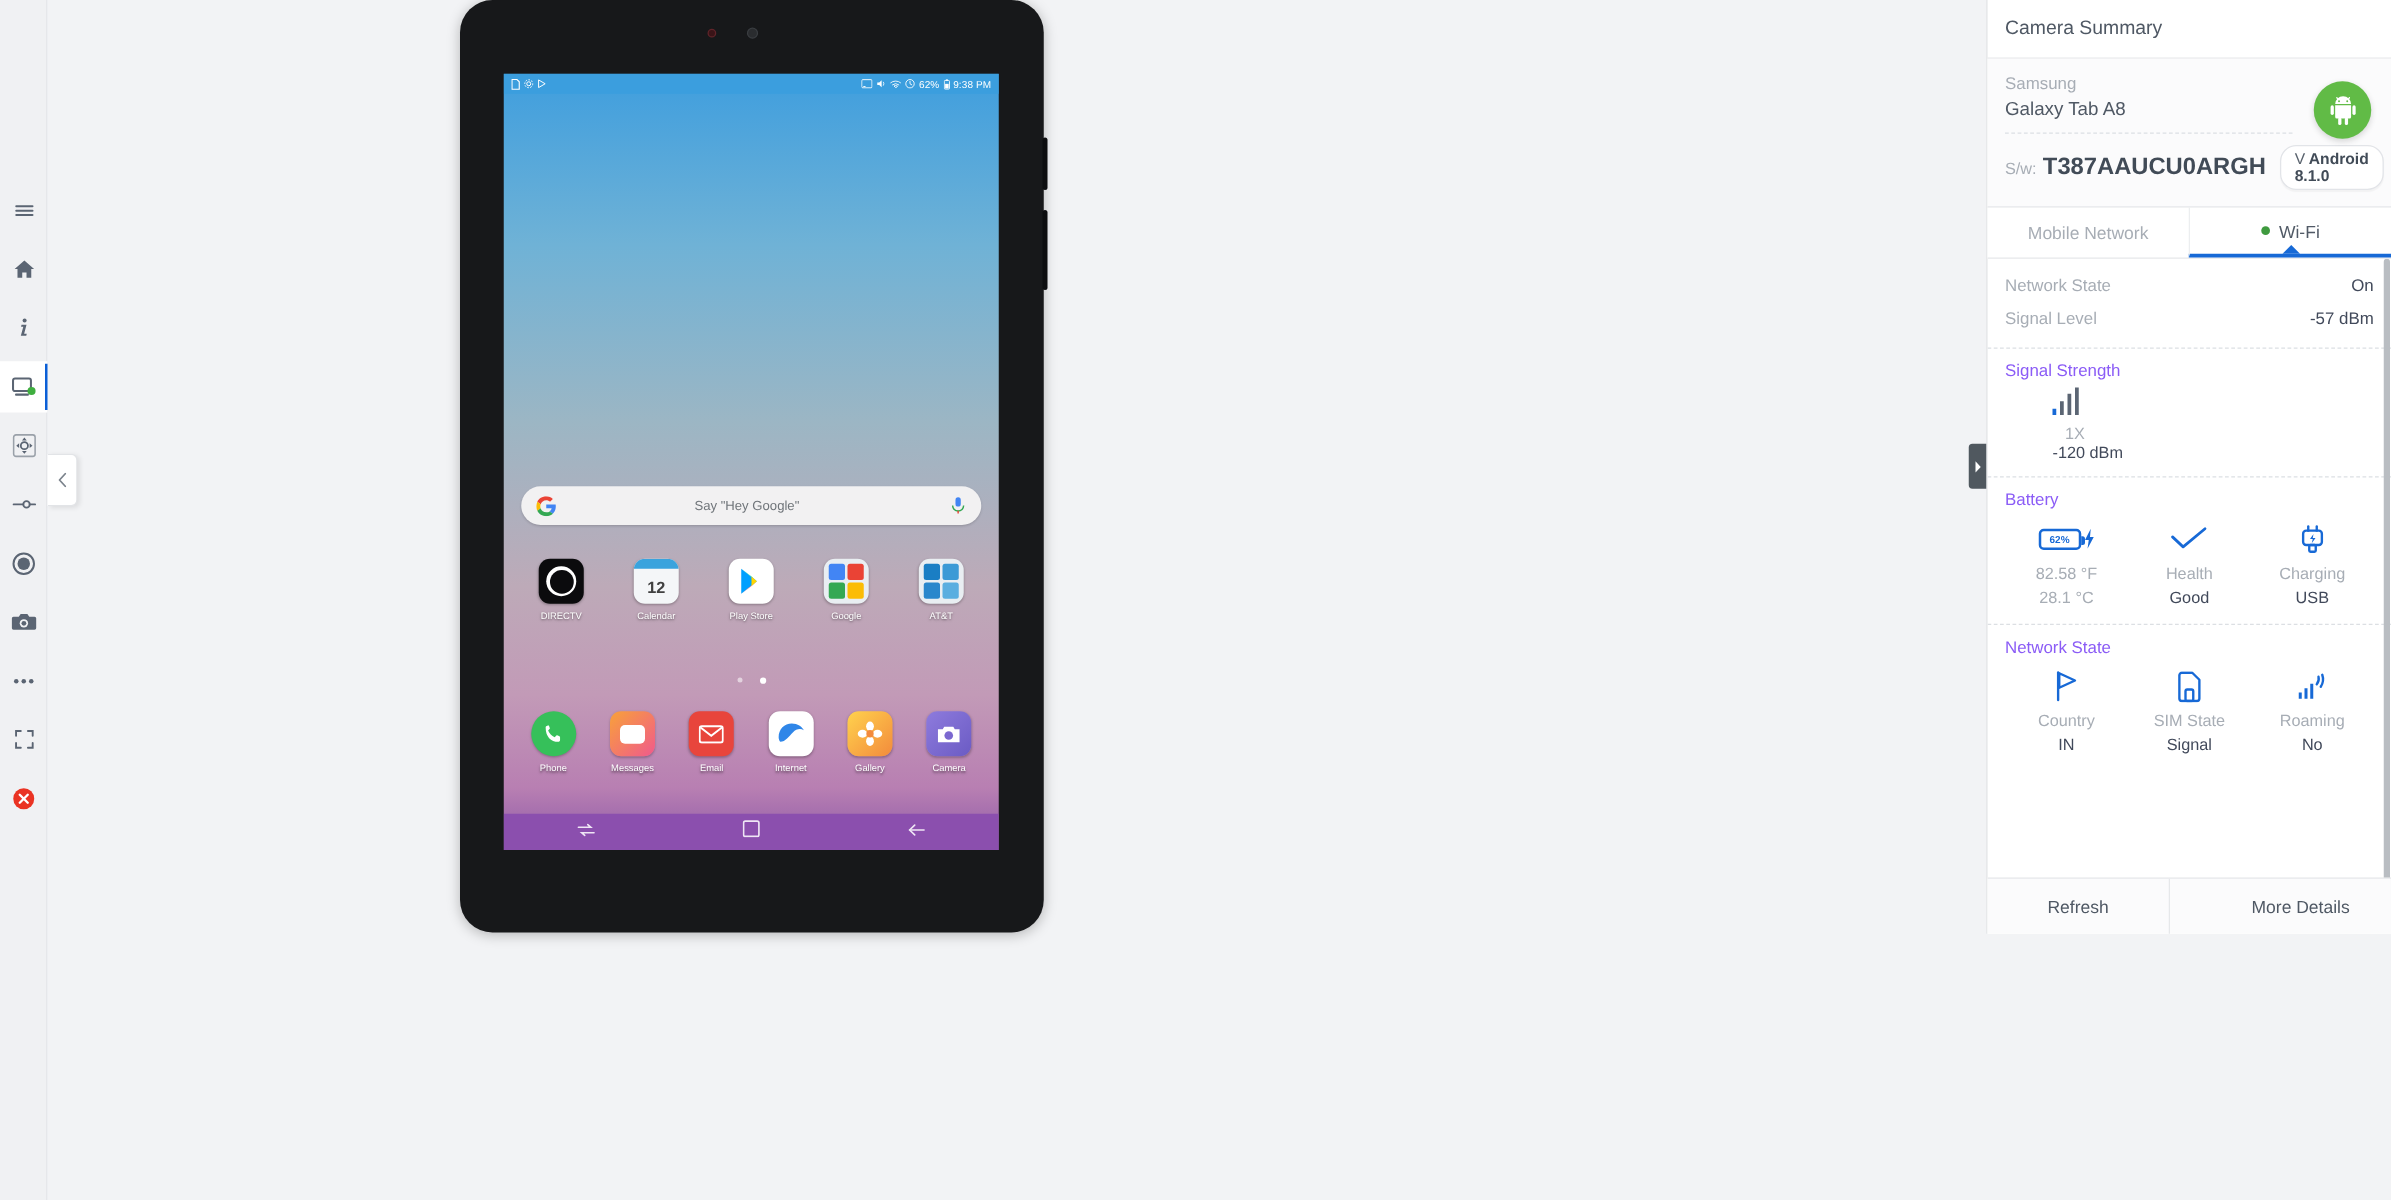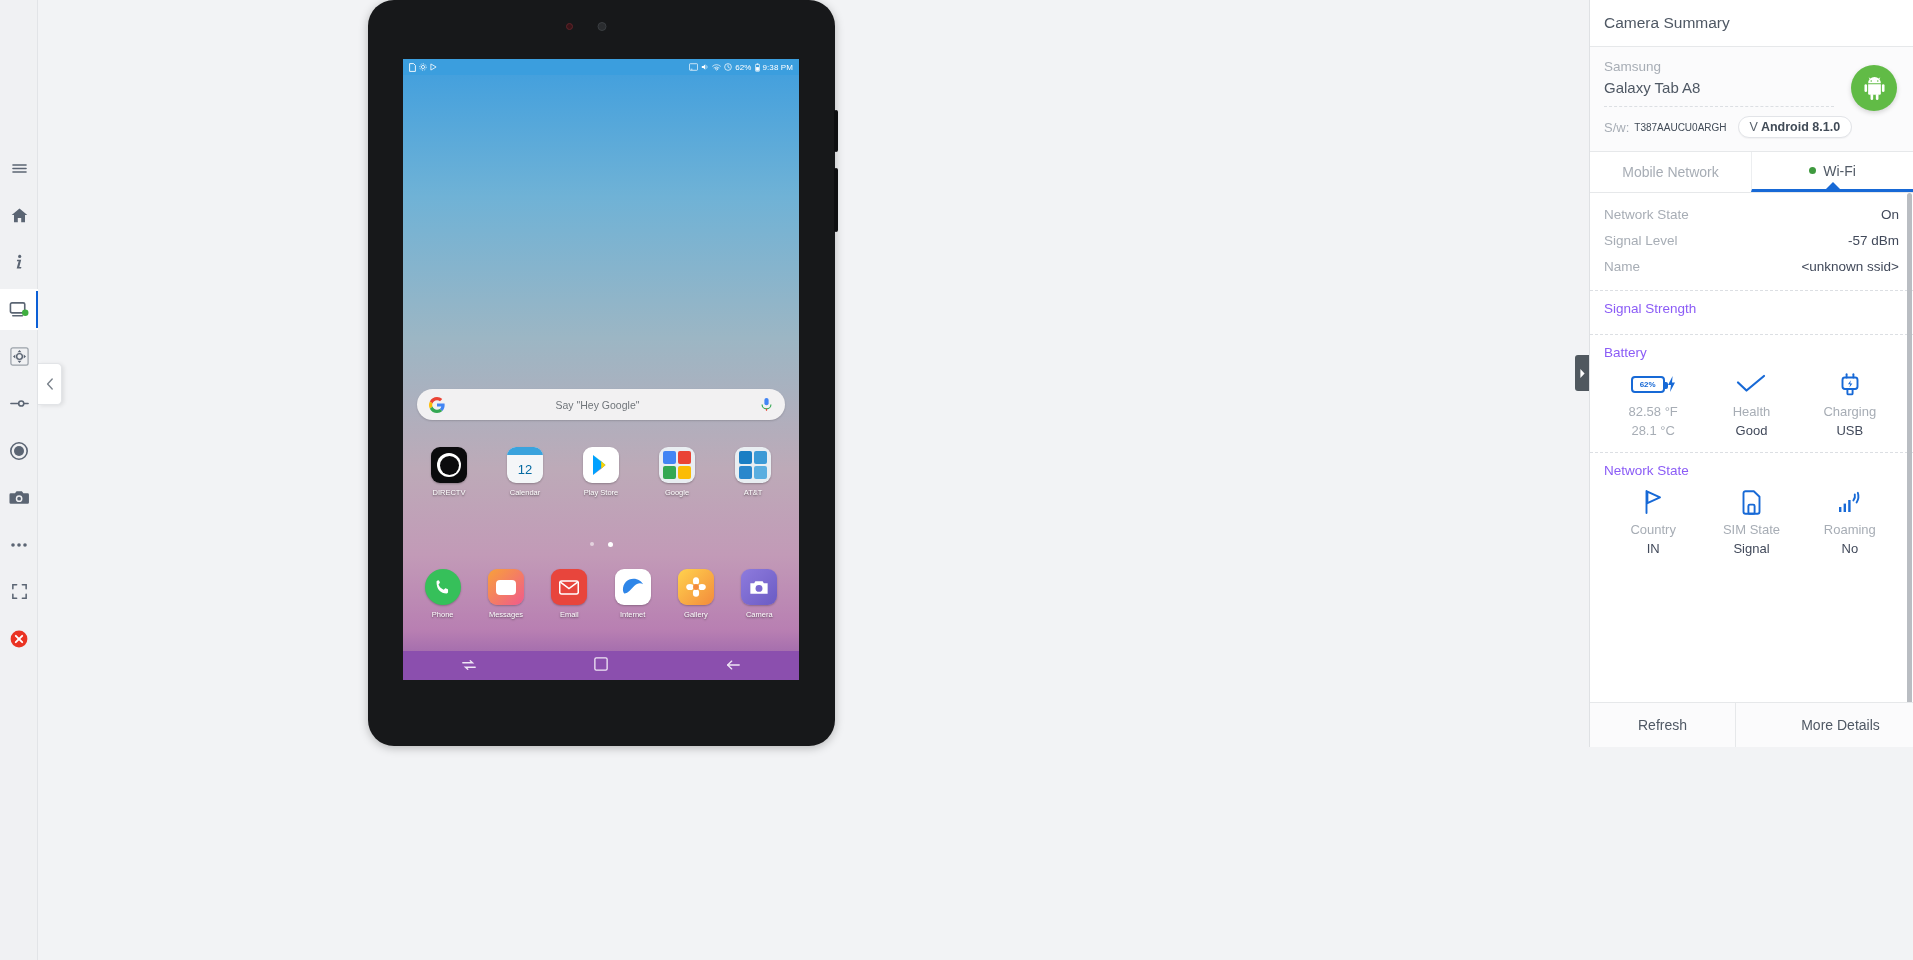--- a/index.html
+++ b/index.html
@@ -141,21 +141,21 @@
     font-size: 15.5px; color: #4f5864;
   }
   .dev-block {
     position: relative; padding: 10px 14px 13px;
     background: #fbfbfc; border-bottom: 1px solid #e6e8ea;
   }
   .dev-vendor { font-size: 13.5px; color: #a7adb5; line-height: 1.45; }
   .dev-model  { font-size: 15px; color: #4f5864; line-height: 1.45; }
   .dev-rule { border-top: 1px dashed #dcdfe3; margin: 8px 0 9px; width: 78%; }
   .dev-sw { font-size: 13px; color: #a7adb5; display: flex; align-items: center; }
-  .dev-sw b { color: #414b57; font-weight: normal; margin-left: 5px; font-size: 10px; }
+  .dev-sw b { color: #414b57; font-weight: bold; margin-left: 5px; font-size: 19px; }
   .os-chip {
     margin-left: 11px; padding: 3px 11px;
     border: 1px solid #e2e4e8; border-radius: 13px;
     background: #fff; font-size: 12.5px; color: #414b57; font-weight: bold;
     box-shadow: 0 1px 1px rgba(0,0,0,.04);
   }
   .os-chip .v { font-weight: normal; color: #5a636e; margin-right: 3px; }
   .droid {
     position: absolute; right: 16px; top: 18px;
     width: 46px; height: 46px; border-radius: 50%;
@@ -420,21 +420,21 @@
             <div class="ic" style="background:#0b0b0d">
               <div style="width:24px;height:24px;border-radius:50%;background:#fff;display:flex;align-items:center;justify-content:center">
                 <div style="width:19px;height:19px;border-radius:50%;background:#0b0b0d"></div>
               </div>
             </div>
             <div class="lbl">DIRECTV</div>
           </div>
           <div class="app">
             <div class="ic" style="background:#f4f6f8;flex-direction:column">
               <div style="width:100%;height:8px;background:#3aa3dd"></div>
-              <div style="flex:1;display:flex;align-items:center;justify-content:center;font-size:13px;color:#0369a1;font-weight:normal">12</div>
+              <div style="flex:1;display:flex;align-items:center;justify-content:center;font-size:13px;color:#404040;font-weight:bold">12</div>
             </div>
             <div class="lbl">Calendar</div>
           </div>
           <div class="app">
             <div class="ic" style="background:#ffffff">
               <svg width="20" height="22" viewBox="0 0 20 22">
                 <path d="M2 1 L14.5 11 L2 21 Z" fill="#00A0FF"></path>
                 <path d="M2 1 L14.5 11 L10.2 7.2 Z" fill="#00E676"></path>
                 <path d="M14.5 11 L2 21 L10.2 14.8 Z" fill="#FF3A44"></path>
                 <path d="M10.2 7.2 L14.5 11 L10.2 14.8 Z" fill="#FFD500"></path>
@@ -610,28 +610,34 @@
 
       <div class="kv-list">
         <div class="kv">
           <span class="k">Network State</span>
           <span class="v">On</span>
         </div>
         <div class="kv">
           <span class="k">Signal Level</span>
           <span class="v">-57 dBm</span>
         </div>
-        <div class="kv">
-          <span class="k">Name</span>
-          <span class="v">&lt;unknown ssid&gt;</span>
-        </div>
       </div>
 
       <div class="sec">
         <div class="sec-title">Signal Strength</div>
+        <div class="signal-wrap">
+          <div class="bars">
+            <i class="b1"></i>
+              <i class="b2"></i>
+              <i class="b3"></i>
+              <i class="b4"></i>
+          </div>
+          <div class="sig-type">1X</div>
+          <div class="sig-dbm">-120 dBm</div>
+        </div>
       </div>
 
       <div class="sec">
         <div class="sec-title">Battery</div>
         <div class="tri">
           <div>
             <div class="ic">
               <div class="batt-ic">
                 <div class="batt-box">
                     <span>62%</span>

